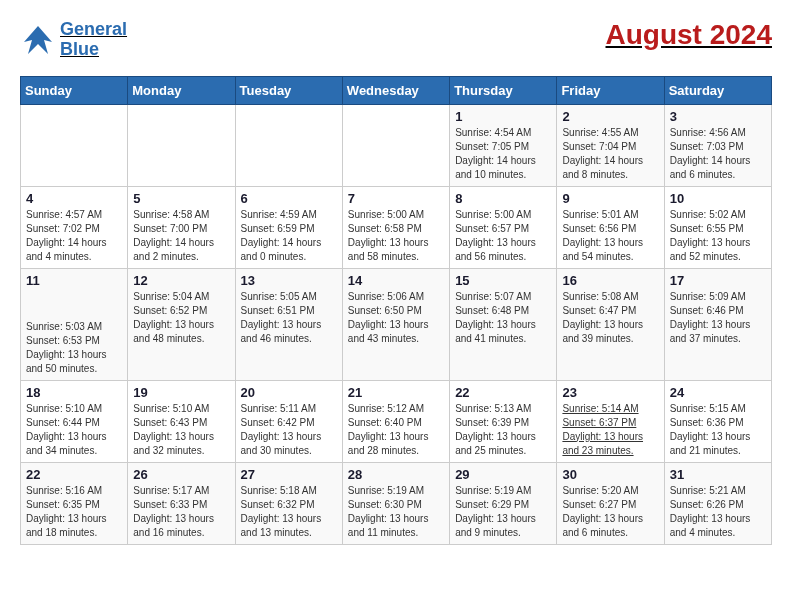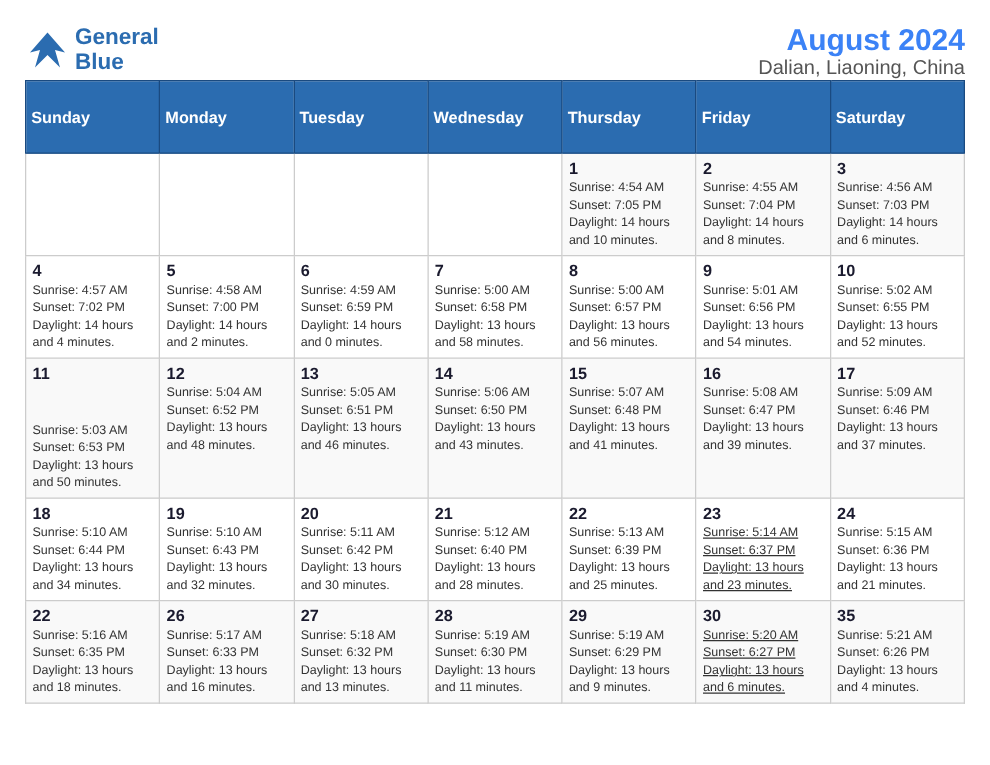--- a/index.html
+++ b/index.html
@@ -7,20 +7,22 @@
       font-family: Arial, sans-serif;
       background: #fff;
       width: 792px;
       min-height: 612px;
       padding: 20px;
     }
     .header {
       display: flex;
       justify-content: space-between;
       align-items: flex-start;
+      margin-bottom: 16px;
+      text-decoration: underline;
     }
     .logo {
       display: flex;
       align-items: center;
       gap: 4px;
     }
     .logo-text {
       font-size: 18px;
       font-weight: bold;
       color: #1a1a2e;
@@ -30,40 +32,40 @@
       color: #2b6cb0;
     }
     .logo-bird {
       width: 36px;
       height: 36px;
     }
     .title-block {
       text-align: right;
     }
     .month-title {
-      font-size: 24px;
+      font-size: 28px;
       font-weight: bold;
-      color: #3b82f6;
+      color: #b91c1c;
       line-height: 1.1;
     }
     .location {
       font-size: 16px;
       color: #555;
     }
     .calendar {
       width: 100%;
       border-collapse: collapse;
       table-layout: fixed;
     }
     .calendar thead th {
       background: #2b6cb0;
       color: #fff;
       font-size: 13px;
       font-weight: bold;
-      padding: 21px 4px;
+      padding: 6px 4px;
       text-align: left;
       border: 1px solid #1a4a80;
     }
     .calendar tbody td {
       border: 1px solid #ccc;
       vertical-align: top;
       padding: 4px 5px;
       height: 80px;
       background: #fff;
       font-size: 10.5px;
@@ -97,21 +99,20 @@
     </svg>
     <div>
       <div class="logo-text">
         <span>General</span><br>
         <span style="color:#2b6cb0;text-align:center;">Blue</span>
       </div>
     </div>
   </div>
   <div class="title-block">
     <div class="month-title">August 2024</div>
-    <div class="location">Dalian, Liaoning, China</div>
   </div>
 </div>
 
 <table class="calendar">
   <thead>
     <tr>
     <th>Sunday</th>
         <th>Monday</th>
         <th>Tuesday</th>
         <th>Wednesday</th>
@@ -332,27 +333,27 @@
         </td>
         <td>
           <div class="day-number">29</div>
           <div class="day-info" style="white-space: pre-line;">Sunrise: 5:19 AM
 Sunset: 6:29 PM
 Daylight: 13 hours
 and 9 minutes.</div>
         </td>
         <td>
           <div class="day-number">30</div>
-          <div class="day-info" style="white-space: pre-line; text-decoration: underline;">Sunrise: 5:20 AM
+          <div class="day-info" style="white-space: pre-line;">Sunrise: 5:20 AM
 Sunset: 6:27 PM
 Daylight: 13 hours
 and 6 minutes.</div>
         </td>
         <td>
-          <div class="day-number">35</div>
+          <div class="day-number">31</div>
           <div class="day-info" style="white-space: pre-line;">Sunrise: 5:21 AM
 Sunset: 6:26 PM
 Daylight: 13 hours
 and 4 minutes.</div>
         </td>
       </tr>
     </tbody>
 </table>
 
 </body></html>

